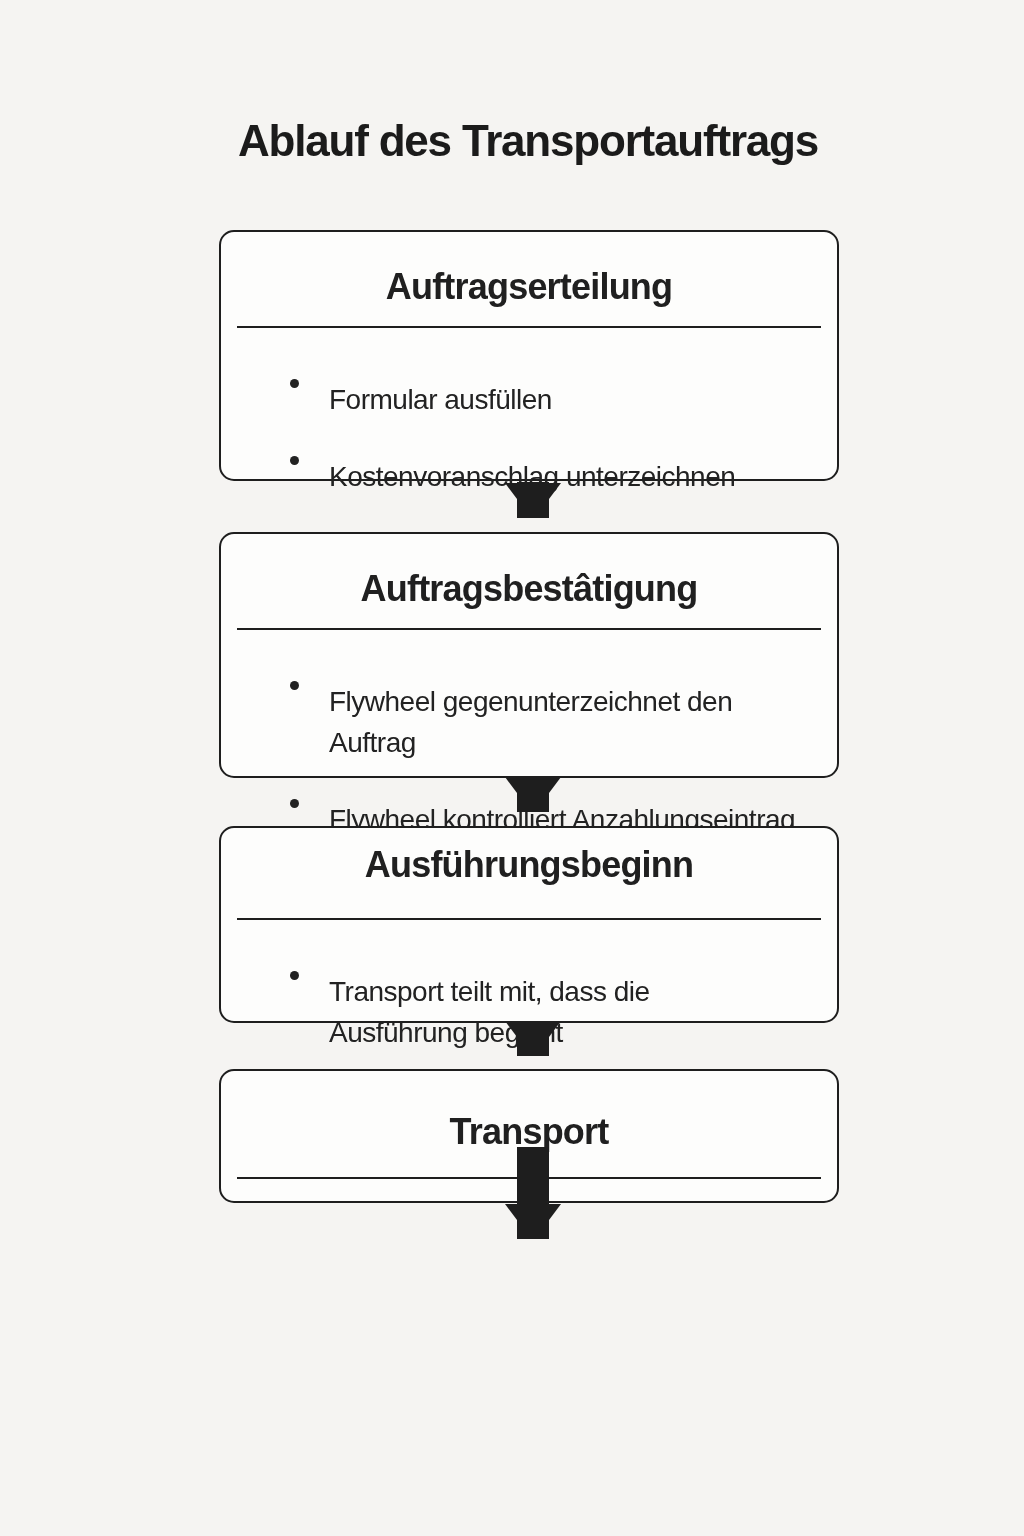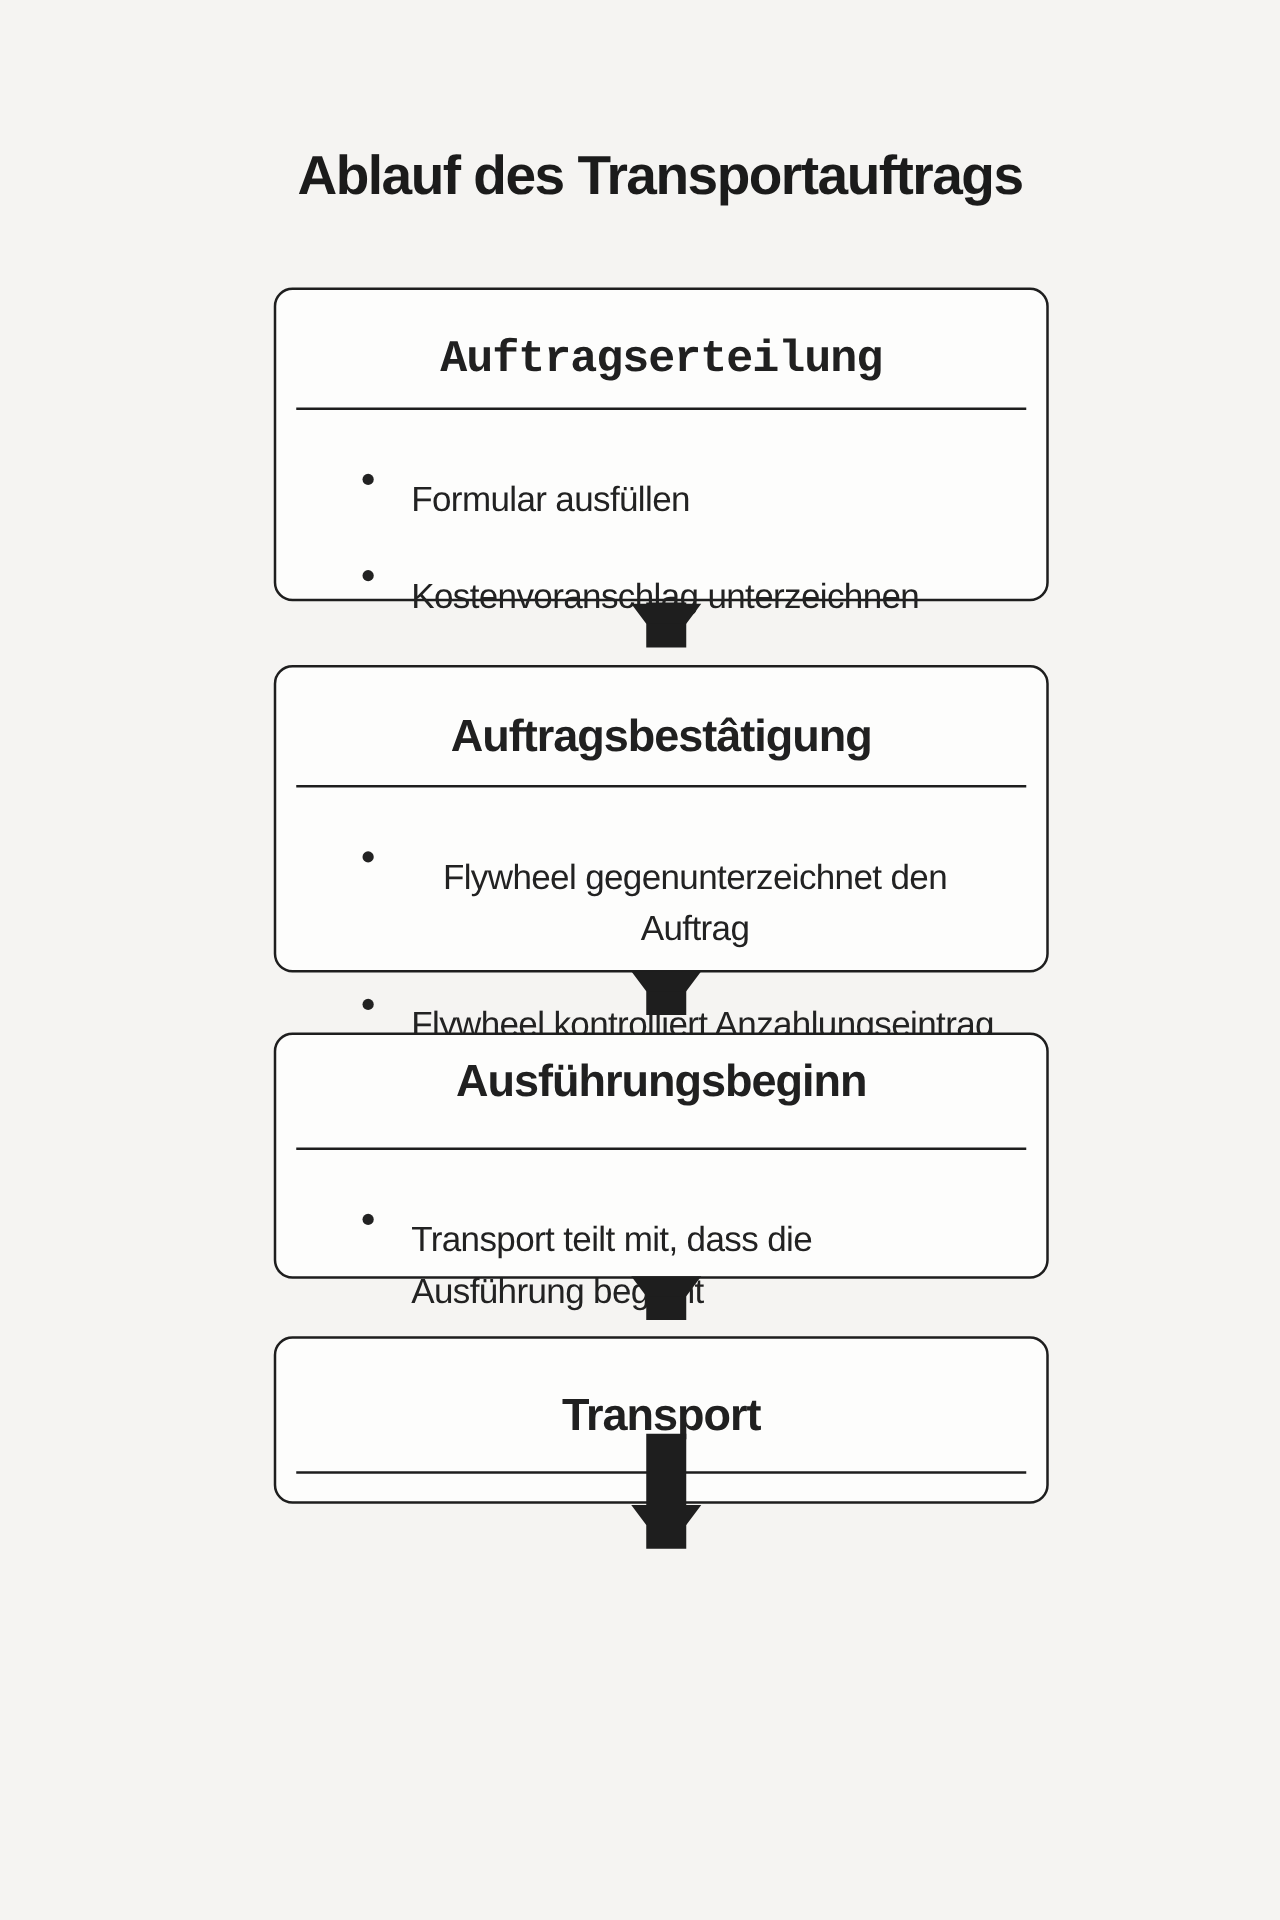--- a/index.html
+++ b/index.html
@@ -41,22 +41,22 @@
     color:#222; margin-bottom:4px;
   }
   .box-body li::before {
     content:"";
     position:absolute; left:-23px; top:16px;
     width:9px; height:9px; border-radius:50%;
     background:#222;
   }
 
   #box-1 { top:214px; height:251px; }
-  #box-1 .box-header { height:80px;font-family:Liberation Mono, monospace; }
-  #box-2 { top:516px; height:246px;text-align:center; }
+  #box-1 .box-header { height:80px; }
+  #box-2 { top:516px; height:246px; }
   #box-2 .box-header { height:80px; }
   #box-3 { top:810px; height:197px; }
   #box-3 .box-header { height:76px;align-items:flex-end; }
   #box-4 { top:1053px; height:134px; }
   #box-4 .box-header { height:92px; }
   #box-5 { top:1237px; height:193px; }
   #box-5 .box-header { height:76px; }
 
   
   #box-2 li:nth-child(1) { max-width:500px; }

